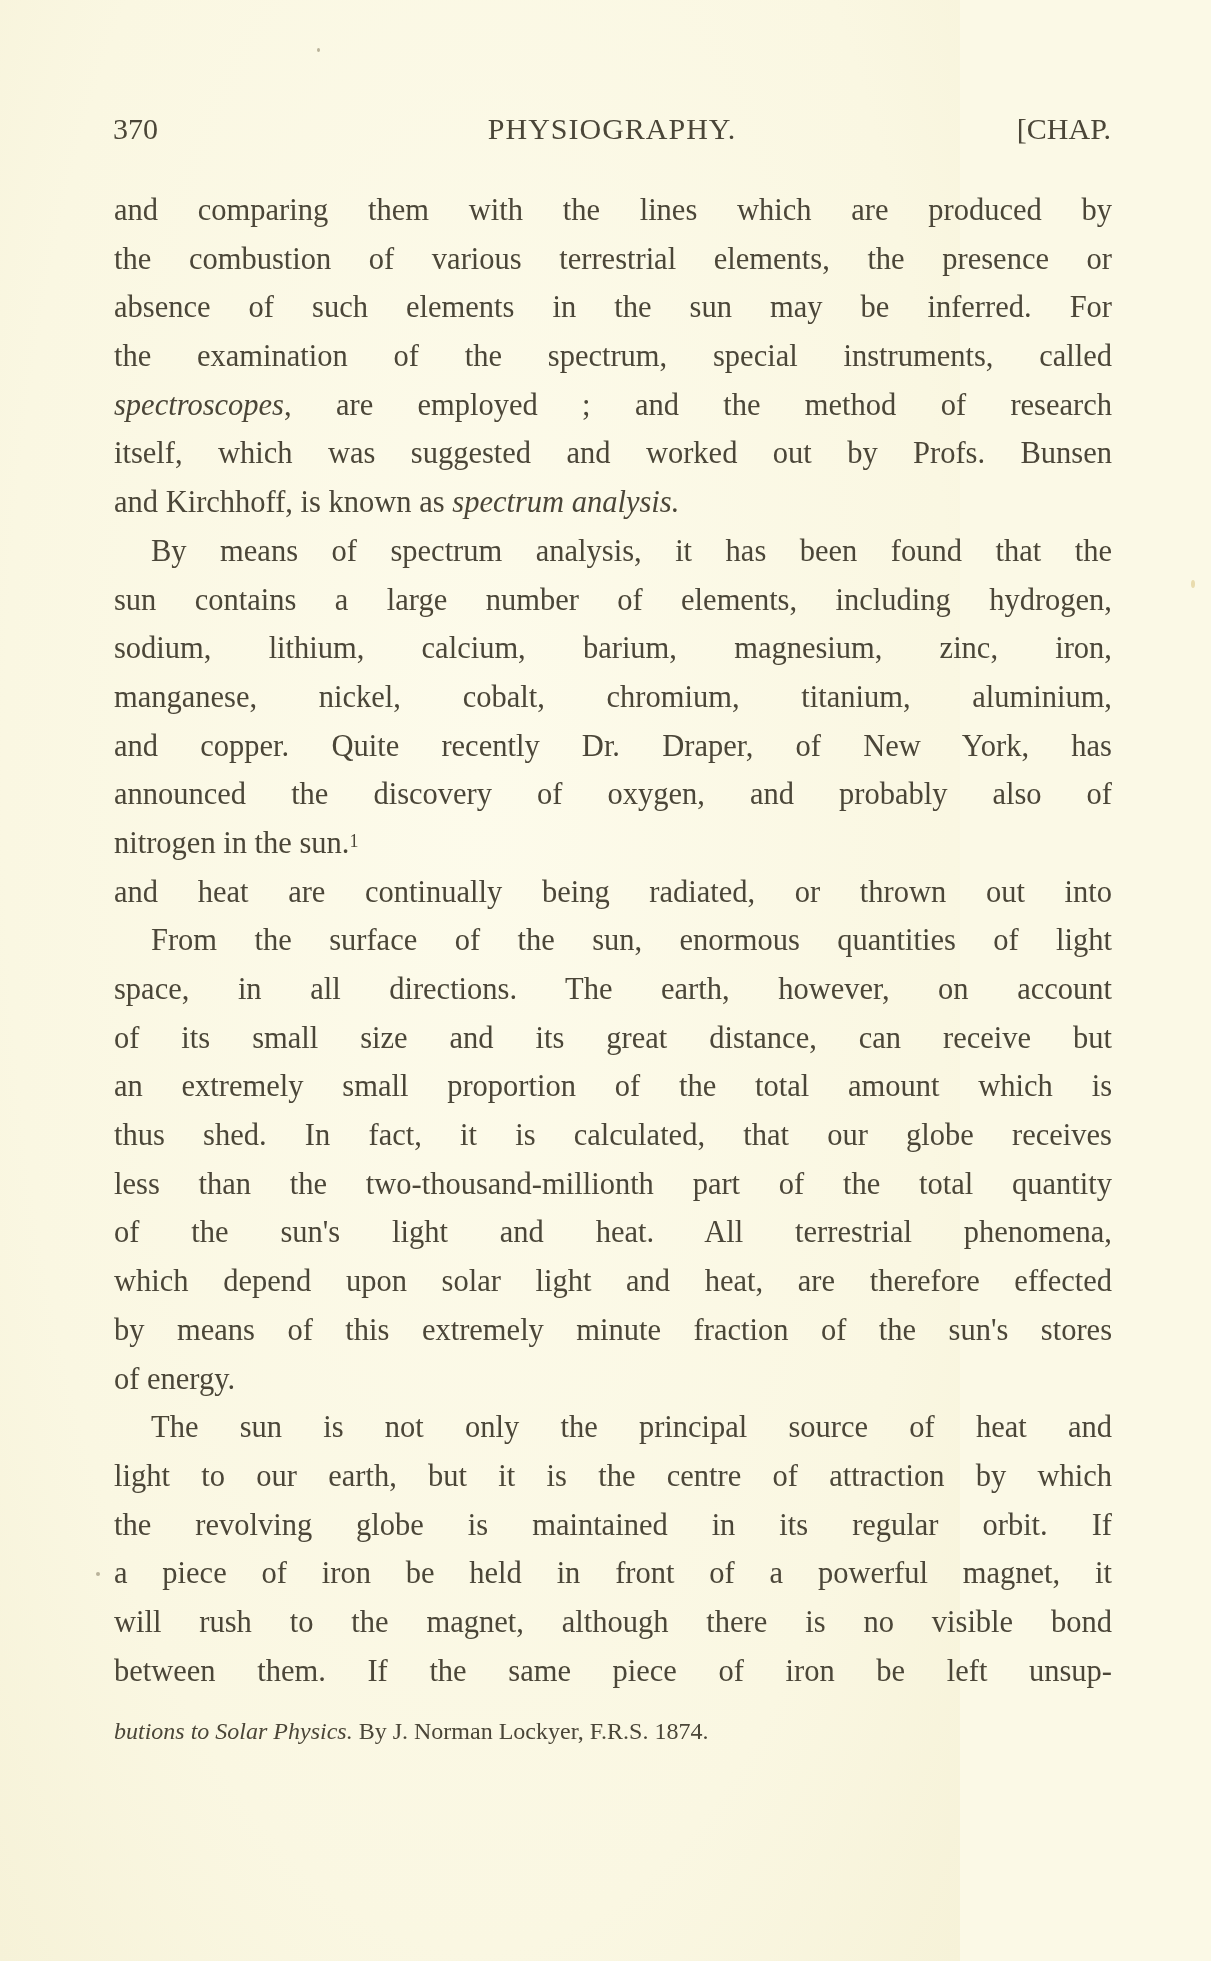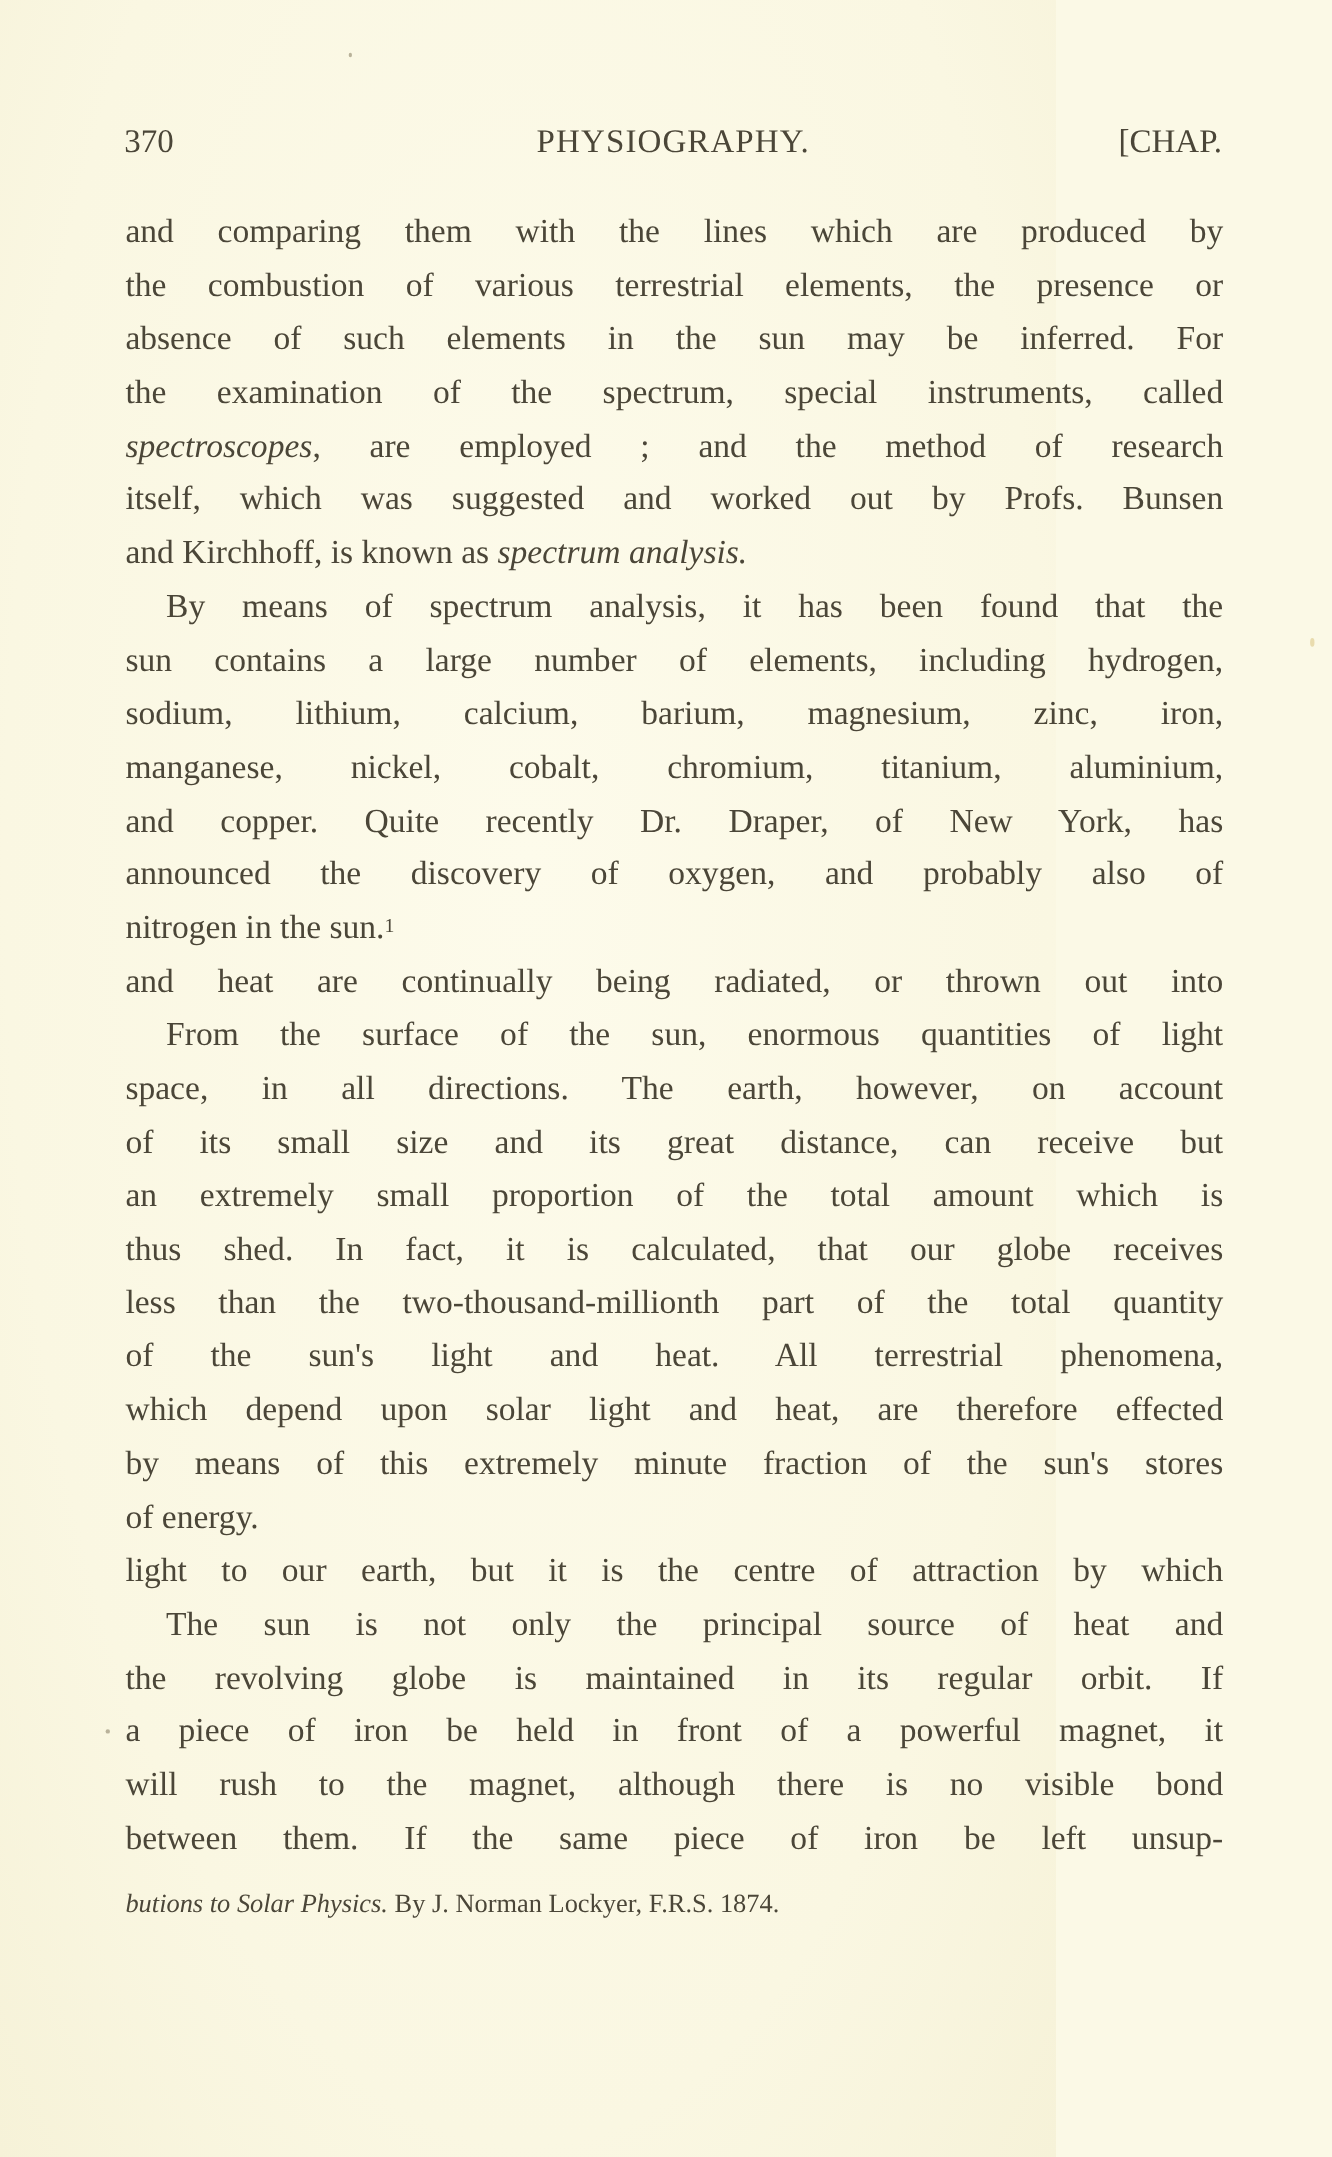--- a/index.html
+++ b/index.html
@@ -59,22 +59,22 @@
     <span class="line indent">From the surface of the sun, enormous quantities of light</span>
     <span class="line">space, in all directions.  The earth, however, on account</span>
     <span class="line">of its small size and its great distance, can receive but</span>
     <span class="line">an extremely small proportion of the total amount which is</span>
     <span class="line">thus shed.  In fact, it is calculated, that our globe receives</span>
     <span class="line">less than the two-thousand-millionth part of the total quantity</span>
     <span class="line">of the sun's light and heat.  All terrestrial phenomena,</span>
     <span class="line">which depend upon solar light and heat, are therefore effected</span>
     <span class="line">by means of this extremely minute fraction of the sun's stores</span>
     <span class="line last">of energy.</span>
+    <span class="line indent">The sun is not only the principal source of heat and</span>
     <span class="line">light to our earth, but it is the centre of attraction by which</span>
-    <span class="line indent">The sun is not only the principal source of heat and</span>
     <span class="line">the revolving globe is maintained in its regular orbit.  If</span>
     <span class="line">a piece of iron be held in front of a powerful magnet, it</span>
     <span class="line">will rush to the magnet, although there is no visible bond</span>
     <span class="line">between them.  If the same piece of iron be left unsup-</span>
   </div>
 
   <div class="footnote">
     <span class="line last"><span class="it">butions to Solar Physics.</span><span>  By J. Norman Lockyer, F.R.S.  1874.</span></span>
   </div>
 

